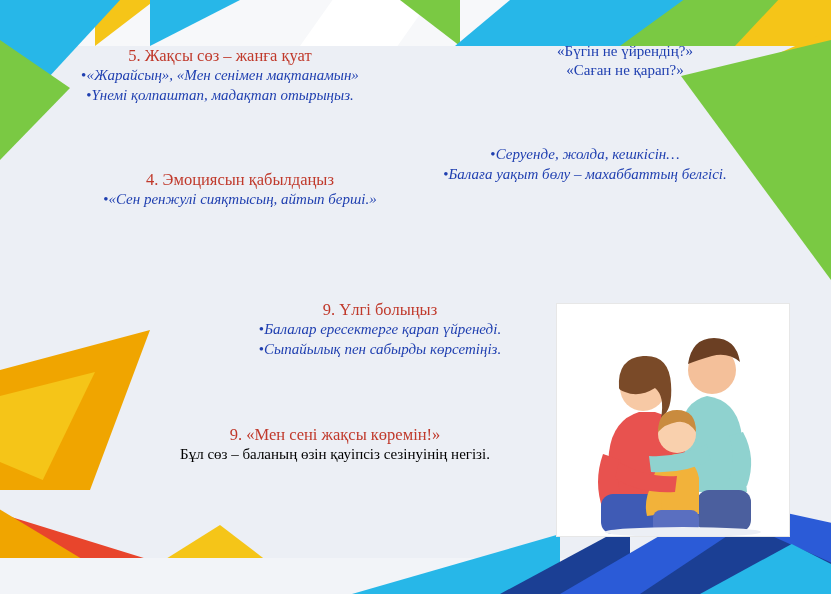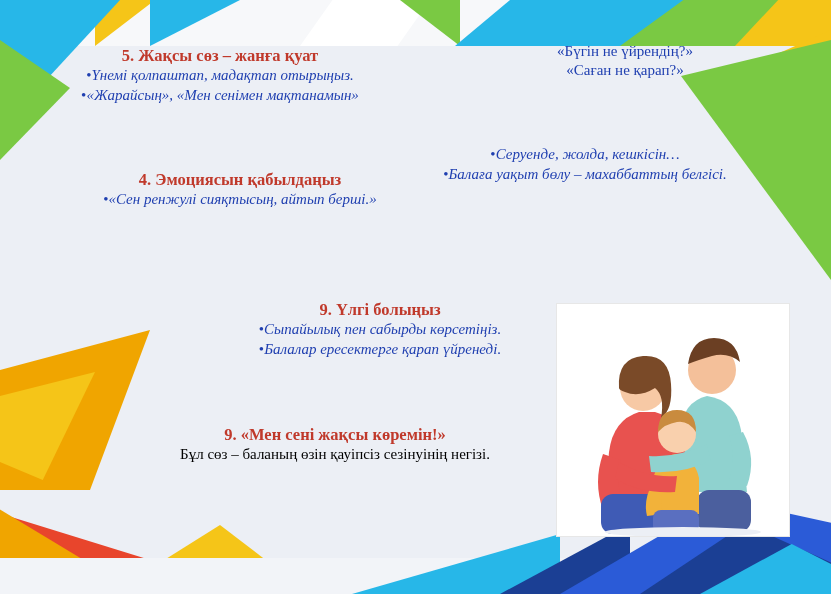--- a/index.html
+++ b/index.html
@@ -65,21 +65,21 @@
   
   .r1{top:40px;right:0;width:150px;height:240px;background:#7ac943;
       clip-path:polygon(100% 0,100% 100%,0 15%);}
   .r2{top:30px;right:0;width:90px;height:160px;background:#f5c518;
       clip-path:polygon(100% 0,100% 100%,0 25%);}
 
   
   .content{position:absolute;inset:0;}
   .blk{position:absolute;}
   .hdr{
-    color:#c0392b;font-weight:bold;font-size:16.5px;text-align:center;
+    color:#c0392b;font-weight:normal;font-size:16.5px;text-align:center;
     font-family:"Liberation Serif", serif;
   }
   .line{
     color:#1f3fb0;font-size:15px;text-align:center;
     line-height:1.28;
   }
   .line.red{color:#000000;}
   .bullet{
     color:#1f3fb0;font-style:italic;font-size:15px;line-height:1.3;text-align:center;
   }
@@ -130,43 +130,43 @@
   <div class="shape b2"></div>
   <div class="shape b3"></div>
   <div class="shape b4"></div>
   <div class="shape b5"></div>
   <div class="shape b6"></div>
 
   <div class="content">
 
     <div class="blk" id="b5">
       <div class="hdr">5. Жақсы сөз – жанға қуат</div>
+      <div class="bullet"><span class="dot">•</span><span>«Жарайсың», «Мен сенімен мақтанамын»</span></div>
       <div class="bullet"><span class="dot">•</span><span>Үнемі қолпаштап, мадақтап отырыңыз.</span></div>
-      <div class="bullet"><span class="dot">•</span><span>«Жарайсың», «Мен сенімен мақтанамын»</span></div>
     </div>
 
     <div class="blk" id="b6">
       <div class="line">«Бүгін не үйрендің?»</div>
       <div class="line">«Саған не қарап?»</div>
     </div>
 
     <div class="blk" id="b7">
       <div class="hdr">4. Эмоциясын қабылдаңыз</div>
       <div class="bullet"><span class="dot">•</span><span>«Сен ренжулі сияқтысың, айтып берші.»</span></div>
     </div>
 
     <div class="blk" id="b8">
       <div class="bullet"><span class="dot">•</span><span>Серуенде, жолда, кешкісін…</span></div>
       <div class="bullet"><span class="dot">•</span><span>Балаға уақыт бөлу – махаббаттың белгісі.</span></div>
     </div>
 
     <div class="blk" id="b9">
       <div class="hdr">9. Үлгі болыңыз</div>
+      <div class="bullet"><span class="dot">•</span><span>Балалар ересектерге қарап үйренеді.</span></div>
       <div class="bullet"><span class="dot">•</span><span>Сыпайылық пен сабырды көрсетіңіз.</span></div>
-      <div class="bullet"><span class="dot">•</span><span>Балалар ересектерге қарап үйренеді.</span></div>
     </div>
 
     <div class="blk" id="b10">
       <div class="hdr">9. «Мен сені жақсы көремін!»</div>
       <div class="line red">Бұл сөз – баланың өзін қауіпсіз сезінуінің негізі.</div>
     </div>
 
   </div>
 
   <div class="photo">

